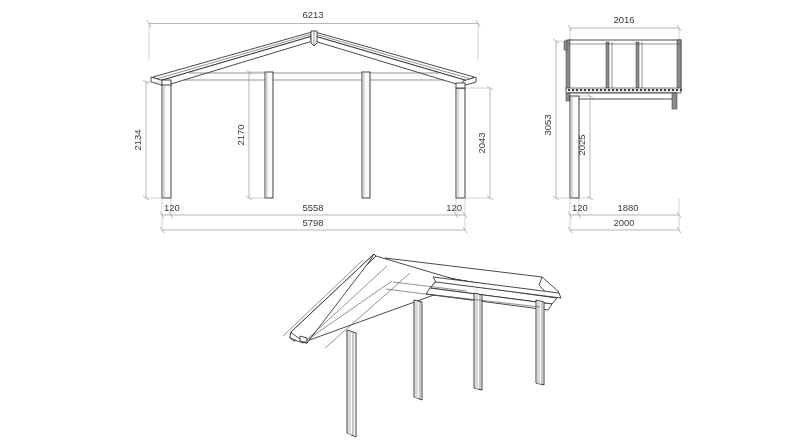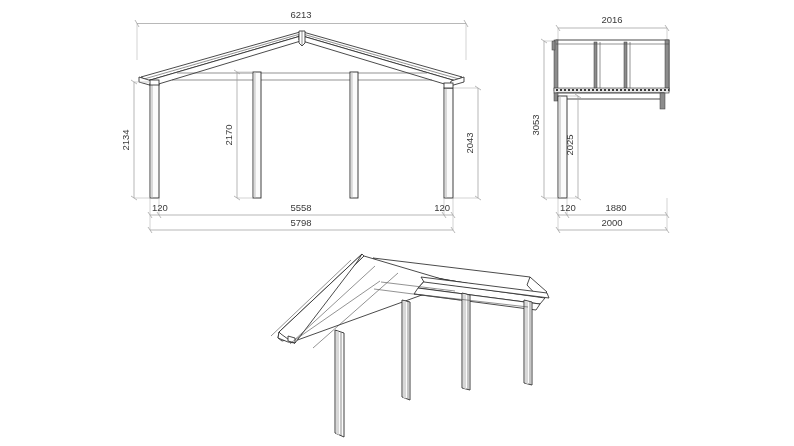--- a/index.html
+++ b/index.html
@@ -1,18 +1,18 @@
 <!DOCTYPE html>
 <html><head>
 <meta charset="utf-8">
 <style>
   html,body{margin:0;padding:0;background:#ffffff;}
   body{width:794px;height:446px;overflow:hidden;
        font-family:"Liberation Sans",sans-serif;}
-  #sheet{position:relative;width:718px;height:446px;background:#fff;}
+  #sheet{position:relative;width:718px;height:446px;background:#fff;padding-left:12px;}
   svg{display:block;}
   .dim-line{stroke:#9a9a9a;stroke-width:0.7;fill:none;}
   .ext-line{stroke:#b5b5b5;stroke-width:0.6;fill:none;}
   .tick{stroke:#9a9a9a;stroke-width:0.7;fill:none;}
   .dim-text{font-family:"Liberation Sans",sans-serif;font-size:9.5px;fill:#3a3a3a;}
   .obj{stroke:#2b2b2b;stroke-width:0.85;fill:#ffffff;}
   .obj-thin{stroke:#4a4a4a;stroke-width:0.6;fill:none;}
   .obj-fill{stroke:#2b2b2b;stroke-width:0.85;fill:#fdfdfd;}
   .post{stroke:#2b2b2b;stroke-width:0.9;fill:#fbfbfb;}
   .post-shade{fill:#d8d8d8;stroke:none;}

